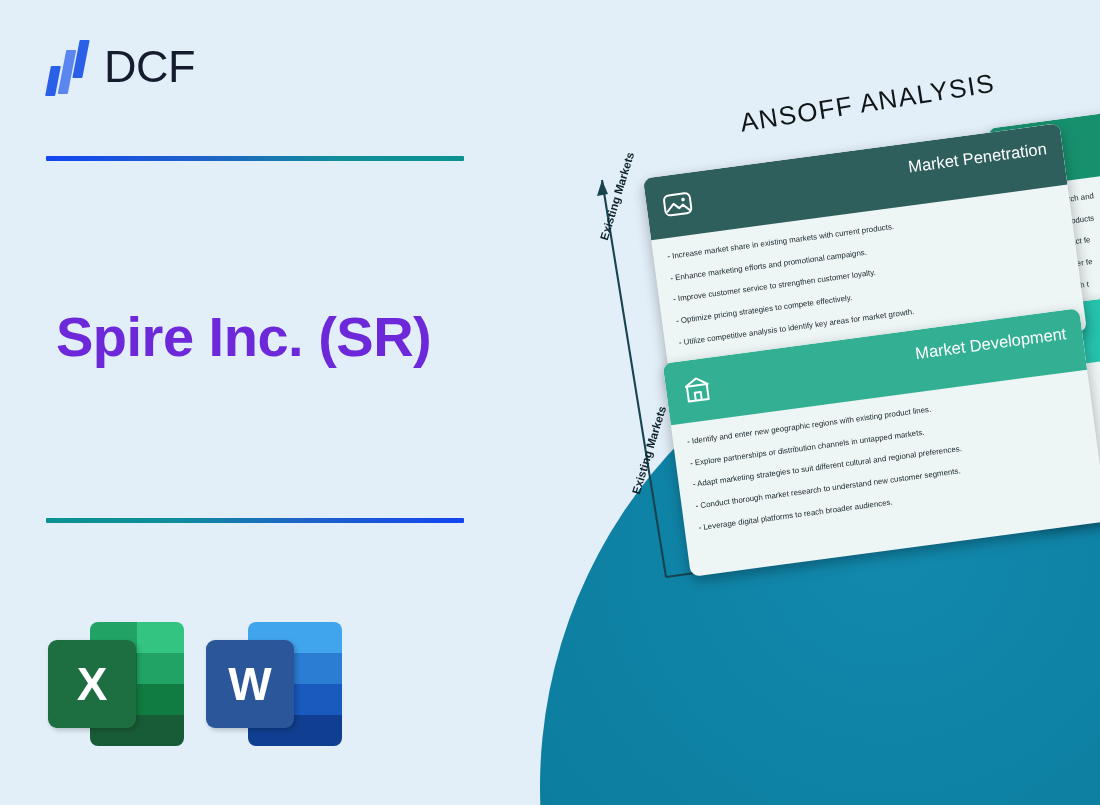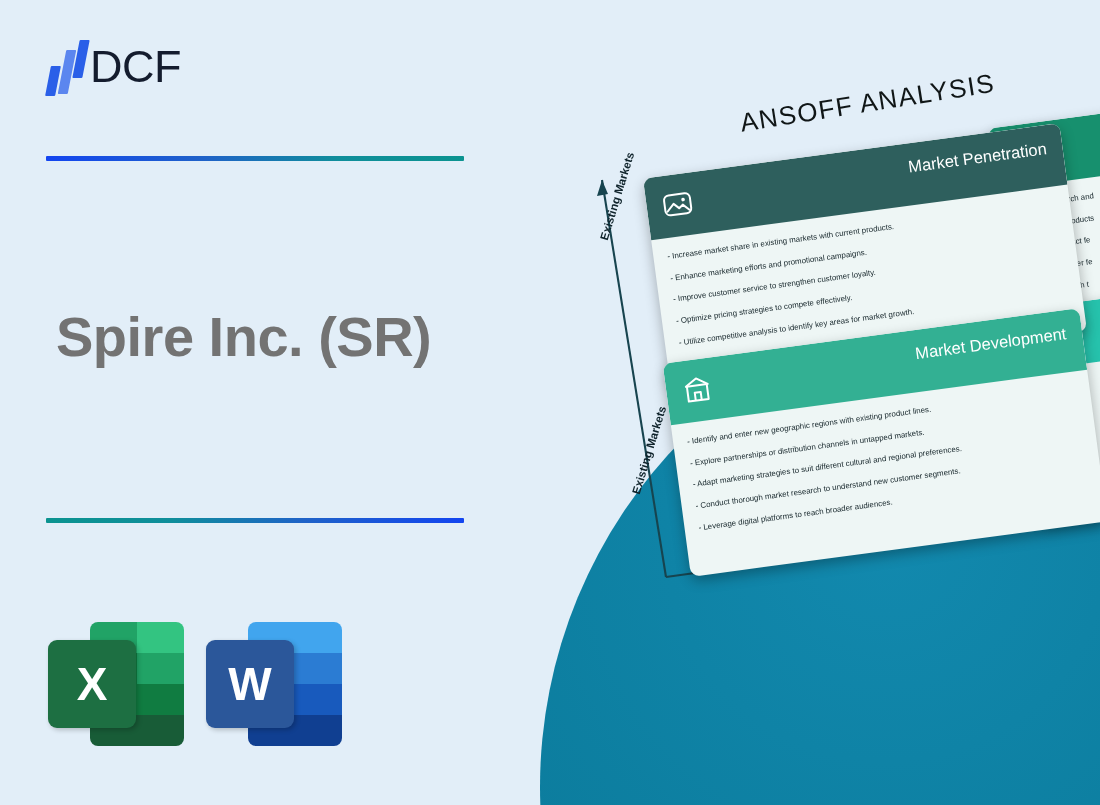--- a/index.html
+++ b/index.html
@@ -7,35 +7,35 @@
   body {
     background:#e2eef8;
     font-family:"Liberation Sans", sans-serif;
     overflow:hidden;
     position:relative;
   }
 
   
   #left-panel { position:absolute; left:0; top:0; width:560px; height:805px; z-index:5; }
 
-  #brand { position:absolute; left:46px; top:38px; display:flex; align-items:center; }
+  #brand { position:absolute; left:46px; top:38px; display:flex; align-items:center; gap:14px; }
   #brand-mark { width:44px; height:56px; position:relative; }
   #brand-mark i { position:absolute; display:block; border-radius:1px; transform:skewX(-11deg); }
   #brand-mark i.b1 { left:2px;  top:28px; width:10px; height:30px; background:#2a5fe8; }
   #brand-mark i.b2 { left:16px; top:12px; width:10px; height:44px; background:#5b86ef; }
   #brand-mark i.b3 { left:30px; top:2px;  width:10px; height:38px; background:#2a5fe8; }
   #brand-text { font-size:45px; font-weight:500; color:#141c2e; letter-spacing:-0.5px; line-height:1; }
 
   .rule { position:absolute; left:46px; width:418px; height:5px; border-radius:1px; }
   #rule-top    { top:156px; background:linear-gradient(90deg,#1345f0 0%,#1f62c8 38%,#0f8e9b 70%,#0b9390 100%); }
   #rule-bottom { top:518px; background:linear-gradient(90deg,#0b9390 0%,#0f8e9b 30%,#1f62c8 62%,#1345f0 100%); }
 
   #page-title {
     position:absolute; left:56px; top:306px; width:470px;
-    font-size:56px; font-weight:700; color:#737373; line-height:1.1;
+    font-size:56px; font-weight:700; color:#6d28d9; line-height:1.1;
     letter-spacing:-0.5px;
   }
 
   #file-icons { position:absolute; left:48px; top:622px; display:flex; gap:22px; }
   .office-icon { position:relative; width:136px; height:124px; }
   .oi-sheet { position:absolute; left:42px; top:0; width:94px; height:124px; border-radius:8px; overflow:hidden; display:grid; grid-template-columns:1fr 1fr; grid-template-rows:1fr 1fr 1fr 1fr; }
   .oi-badge { position:absolute; left:0; top:18px; width:88px; height:88px; border-radius:9px; display:flex; align-items:center; justify-content:center;
     color:#fff; font-size:46px; font-weight:700; box-shadow:2px 2px 5px rgba(0,0,0,.22); }
 
   

